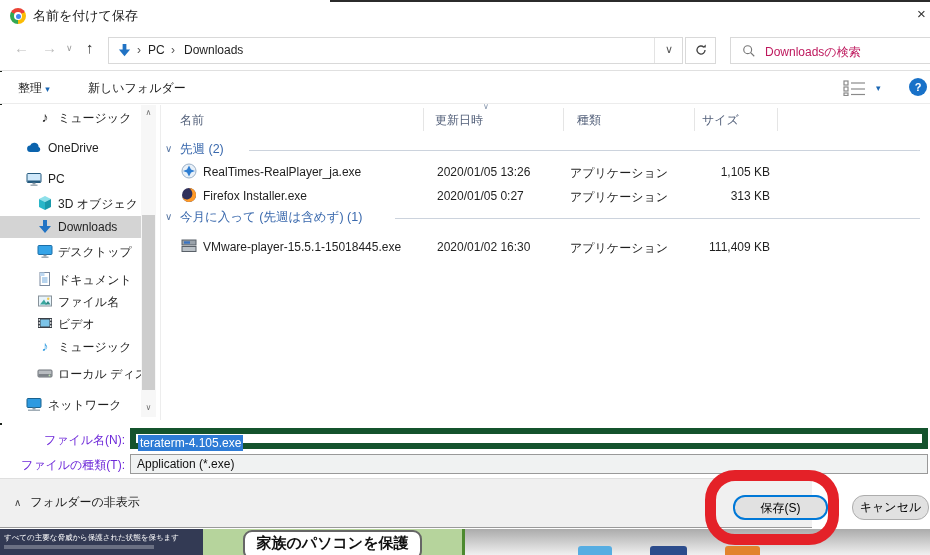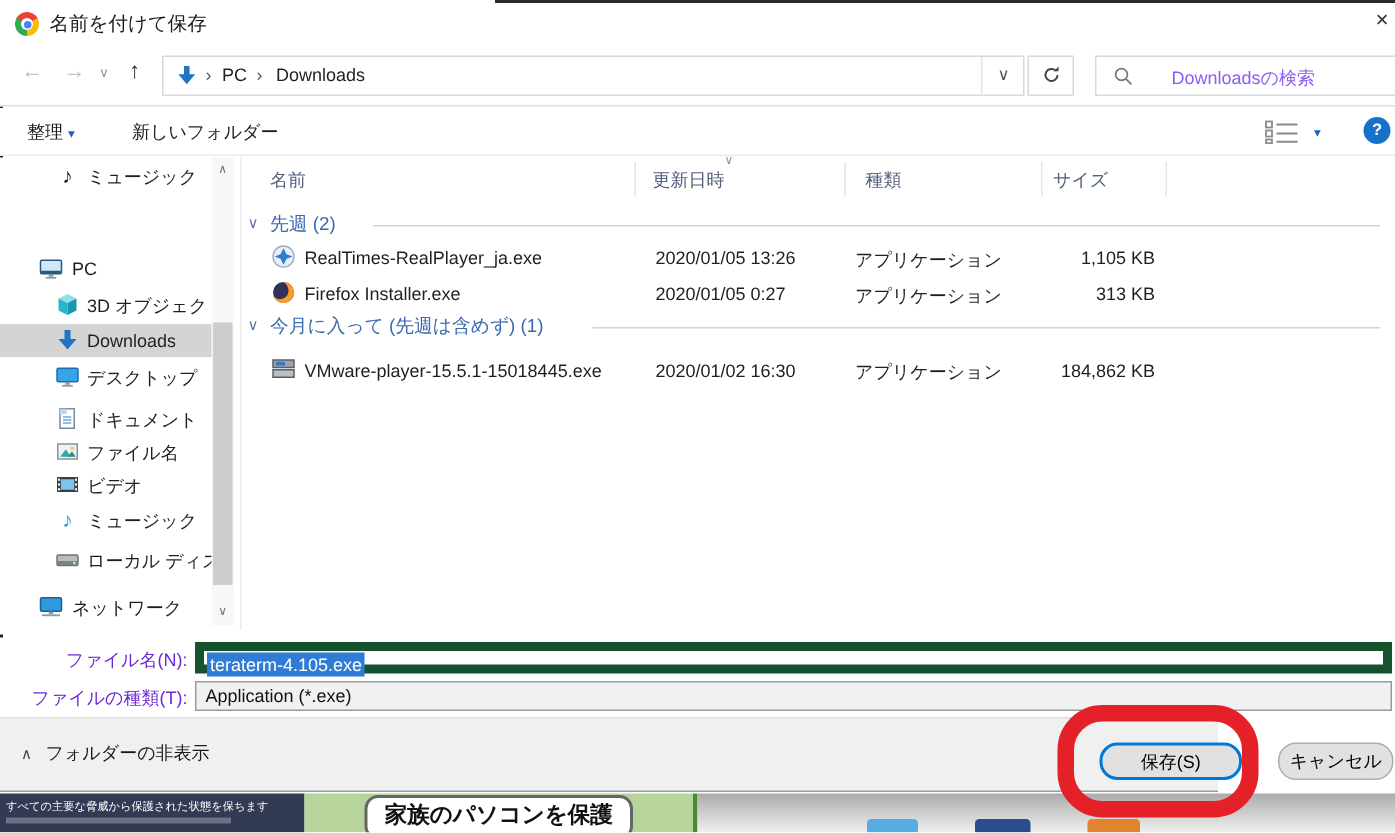--- a/index.html
+++ b/index.html
@@ -21,21 +21,21 @@
 
   
   .navbar { position:absolute; left:0; top:30px; width:930px; height:41px; background:#fff; border-bottom:1px solid #e0e0e0; }
   .nav-btn { position:absolute; top:9px; font-size:15px; color:#bdbdbd; }
   .addressbar { position:absolute; left:108px; top:7px; width:575px; height:27px; border:1px solid #d9d9d9; background:#fff; }
   .crumb { position:absolute; top:5px; font-size:12px; color:#1f1f1f; }
   .crumb-sep { color:#555; }
   .addr-chevron { position:absolute; left:545px; top:0; width:29px; height:25px; border-left:1px solid #e3e3e3; text-align:center; color:#555; font-size:11px; padding-top:5px; }
   .refresh-btn { position:absolute; left:685px; top:7px; width:31px; height:27px; border:1px solid #d9d9d9; background:#fff; text-align:center; padding-top:5px; }
   .searchbox { position:absolute; left:730px; top:7px; width:210px; height:27px; border:1px solid #d9d9d9; background:#fff; }
-  .search-ph { position:absolute; left:34px; top:6px; color:#8b5cf6; font-size:12px;margin-left:16px; }
+  .search-ph { position:absolute; left:34px; top:6px; color:#be185d; font-size:12px; }
 
   
   .toolbar { position:absolute; left:0; top:72px; width:930px; height:32px; background:#fff; border-bottom:1px solid #ececec; }
   .tb-item { position:absolute; top:8px; font-size:12px; color:#1a1a1a; }
   .tb-caret { font-size:9px; color:#1a66b3; }
   .help-btn { position:absolute; left:909px; top:6px; width:18px; height:18px; border-radius:50%; background:#1871c8; color:#fff; font-weight:bold; font-size:11px; text-align:center; line-height:18px; }
 
   
   .sidebar { position:absolute; left:0; top:105px; width:158px; height:318px; background:#fff; }
   .side-item { position:absolute; left:0; width:156px; height:22px; }
@@ -165,20 +165,26 @@
     </svg>
     <span class="tb-item tb-caret" style="left:876px;top:11px;">▾</span>
     <span class="help-btn">?</span>
   </div>
 
   <div class="sidebar">
     <div class="side-item ind1" style="top:1px;">
       <span class="side-icon note" style="color:#222;">♪</span>
       <span class="side-label">ミュージック</span>
     </div>
+    <div class="side-item ind0" style="top:32px;">
+      <svg class="side-icon" viewBox="0 0 16 16">
+          <path d="M4.5 12a3.2 3.2 0 0 1-.4-6.4A4.4 4.4 0 0 1 12.6 7 2.6 2.6 0 0 1 12 12z" fill="#0b63ad"></path>
+        </svg>
+      <span class="side-label">OneDrive</span>
+    </div>
     <div class="side-item ind0" style="top:63px;">
       <svg class="side-icon" viewBox="0 0 16 16">
           <rect x="1" y="2.5" width="14" height="9" rx="1" fill="#cfe8fa" stroke="#255a7e"></rect>
           <rect x="1.5" y="9.5" width="13" height="2" fill="#255a7e"></rect>
           <rect x="6.5" y="11.7" width="3" height="1.8" fill="#8a9aa5"></rect>
           <rect x="4.5" y="13.6" width="7" height="1.2" fill="#8a9aa5"></rect>
         </svg>
       <span class="side-label">PC</span>
     </div>
     <div class="side-item ind1" style="top:87px;">
@@ -313,21 +319,21 @@
 
     <div class="file-row" style="top:131px;">
       <svg class="f-icon" viewBox="0 0 16 16">
           <rect x="1" y="2" width="14" height="5" fill="#9aa2aa" stroke="#596068"></rect>
           <rect x="1" y="8.5" width="14" height="5" fill="#b9c0c6" stroke="#596068"></rect>
           <rect x="3" y="3.3" width="6" height="2.4" fill="#3b74c0"></rect>
         </svg>
       <span class="f-name">VMware-player-15.5.1-15018445.exe</span>
       <span class="f-date">2020/01/02 16:30</span>
       <span class="f-type">アプリケーション</span>
-      <span class="f-size">184,862 KB</span>
+      <span class="f-size">111,409 KB</span>
     </div>
   </div>
 
   <div class="formrows">
     <span class="form-label" style="top:7px;">ファイル名(N):</span>
     <div class="fname-input">
       <span class="fname-sel">teraterm-4.105.exe</span>
     </div>
     <span class="form-label" style="top:32px;">ファイルの種類(T):</span>
     <div class="ftype-combo">

